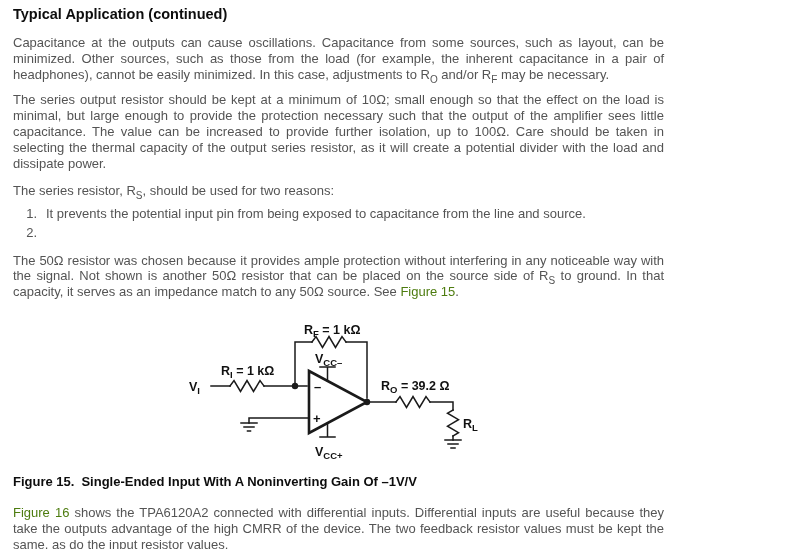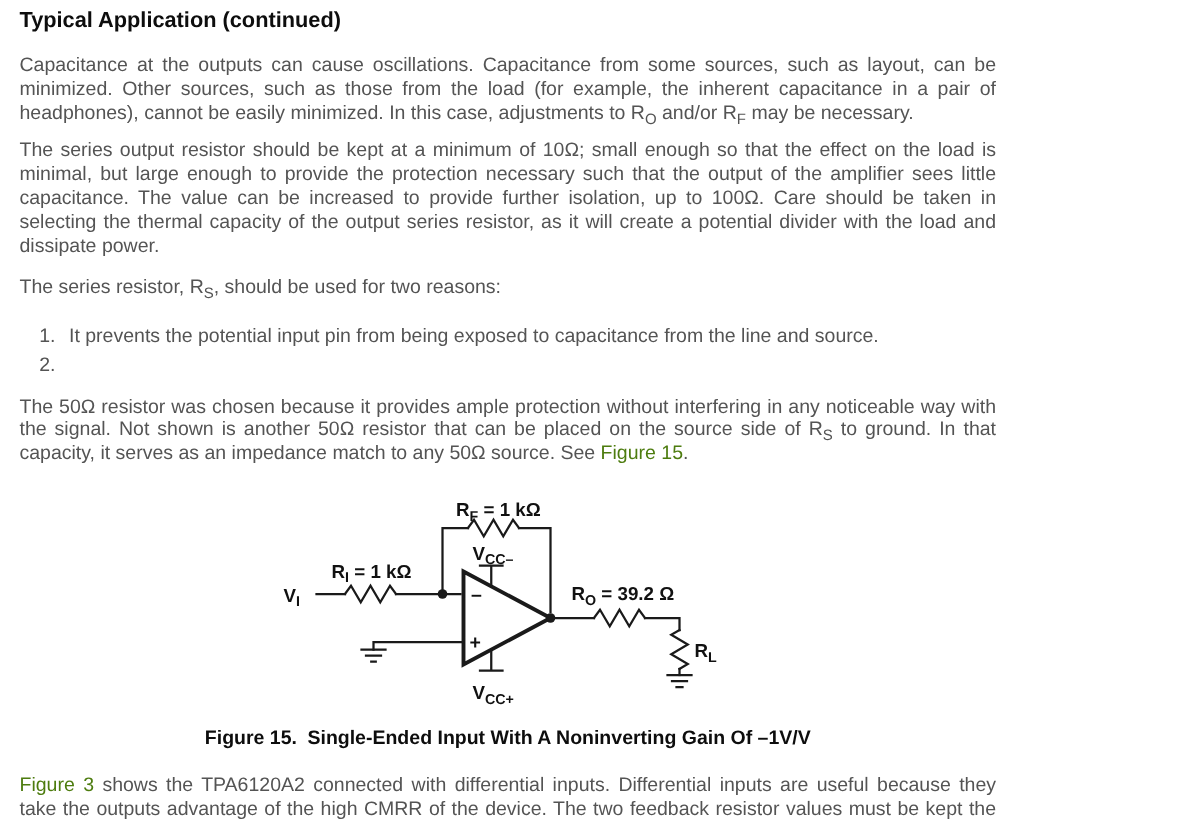--- a/index.html
+++ b/index.html
@@ -7,31 +7,31 @@
     width:677px;height:549px;box-sizing:border-box;
     padding:4px 13px 0 13px;overflow:hidden;background:#fff;
     font-family:"Liberation Sans","DejaVu Sans",sans-serif;
     font-size:13px;line-height:15.8px;color:#545454;
   }
   .doc-heading{
     font-size:14.5px;font-weight:bold;color:#0d0d0d;
     margin:2px 0 12px 0;line-height:17px;text-align:left;
   }
   .para{margin:0 0 10px 0;text-align:justify;}
-  .para.tight{margin-bottom:15px;}
+  .para.tight{margin-bottom:5px;}
   sub.run-sub{font-size:10px;line-height:0;}
   a.doclink{color:#4d7c0f;text-decoration:none;cursor:pointer;}
   .num-list{margin:0 0 10px 0;}
   .num-row{display:flex;line-height:19.2px;}
   .num-cell{width:24px;text-align:right;flex:0 0 24px;}
   .num-text{padding-left:9px;}
   .figure-wrap{margin:12px 0 0 0;}
   .circuit-svg{display:block;margin:0 auto;}
   .fig-caption{
-    text-align:center;font-weight:bold;color:#0d0d0d;
+    font-weight:bold;color:#0d0d0d;
     margin:4px 0 15px 0;font-size:13px;line-height:16px;
   }
   .fig-caption .cap-label{margin-right:7px;}
   .cir{stroke:#1a1a1a;stroke-width:1.5;fill:none;stroke-linecap:square;}
   .cir-thick{stroke:#1a1a1a;stroke-width:2.6;fill:#fff;stroke-linejoin:miter;}
   .cir-dot{fill:#1a1a1a;stroke:none;}
   .cir-label{font-family:"Liberation Sans","DejaVu Sans",sans-serif;
     font-size:12.5px;font-weight:bold;fill:#111;}
   .cir-sub{font-size:9.5px;}
   .cir-sign{font-family:"Liberation Sans","DejaVu Sans",sans-serif;
@@ -104,15 +104,15 @@
 
       <text class="cir-sign" x="380" y="378.5">–</text>
       <text class="cir-sign" x="379" y="410.5">+</text>
     </svg>
 
     <div class="fig-caption">
       <span class="cap-label">Figure 15.</span><span>Single-Ended Input With A Noninverting Gain Of –1V/V</span>
     </div>
   </div>
 
-  <p class="para"><a href="#" class="doclink">Figure 3</a><span> shows the TPA6120A2 connected with differential inputs. Differential inputs are useful because they take the outputs advantage of the high CMRR of the device. The two feedback resistor values must be kept the same, as do the input resistor values.</span></p>
+  <p class="para"><a href="#" class="doclink">Figure 16</a><span> shows the TPA6120A2 connected with differential inputs. Differential inputs are useful because they take the outputs advantage of the high CMRR of the device. The two feedback resistor values must be kept the same, as do the input resistor values.</span></p>
 
 </div>
 
 </body></html>

